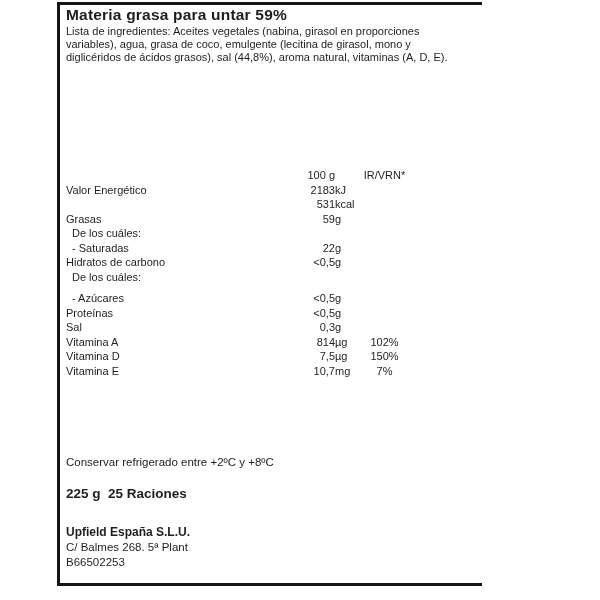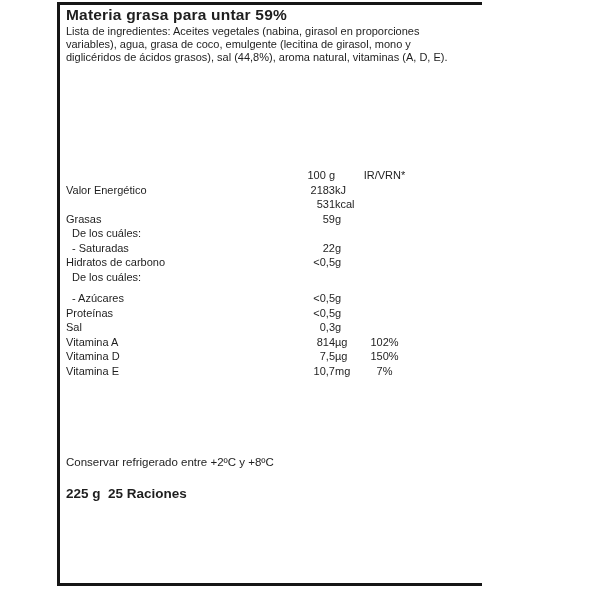--- a/index.html
+++ b/index.html
@@ -203,15 +203,20 @@
         <span class="c-num">10,7</span>
         <span class="c-unit">mg</span>
         <span class="c-pct">7%</span>
       </div>
     </div>
 
     <div class="storage">Conservar refrigerado entre +2ºC y +8ºC</div>
 
     <div class="net-weight">225 g  25 Raciones</div>
 
+    <div class="company">
+      <div class="company-name">Upfield España S.L.U.</div>
+      <div>C/ Balmes 268. 5ª Plant</div>
+      <div>B66502253</div>
+    </div>
 
   </div>
 </div>
 
 </body></html>

